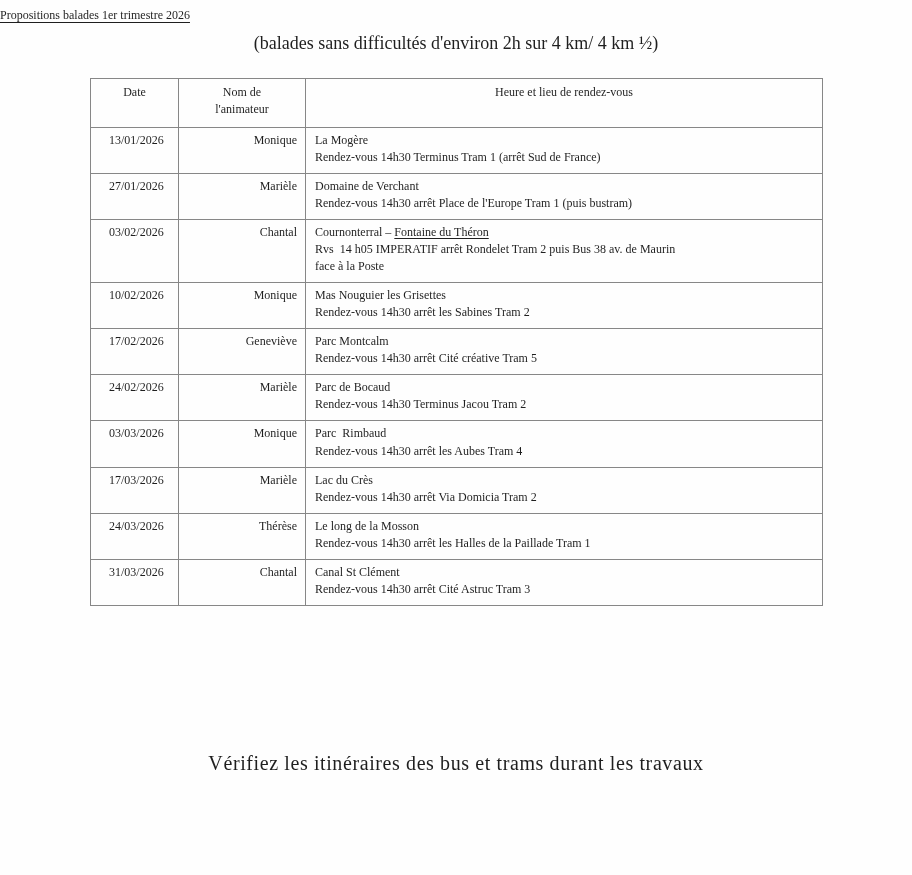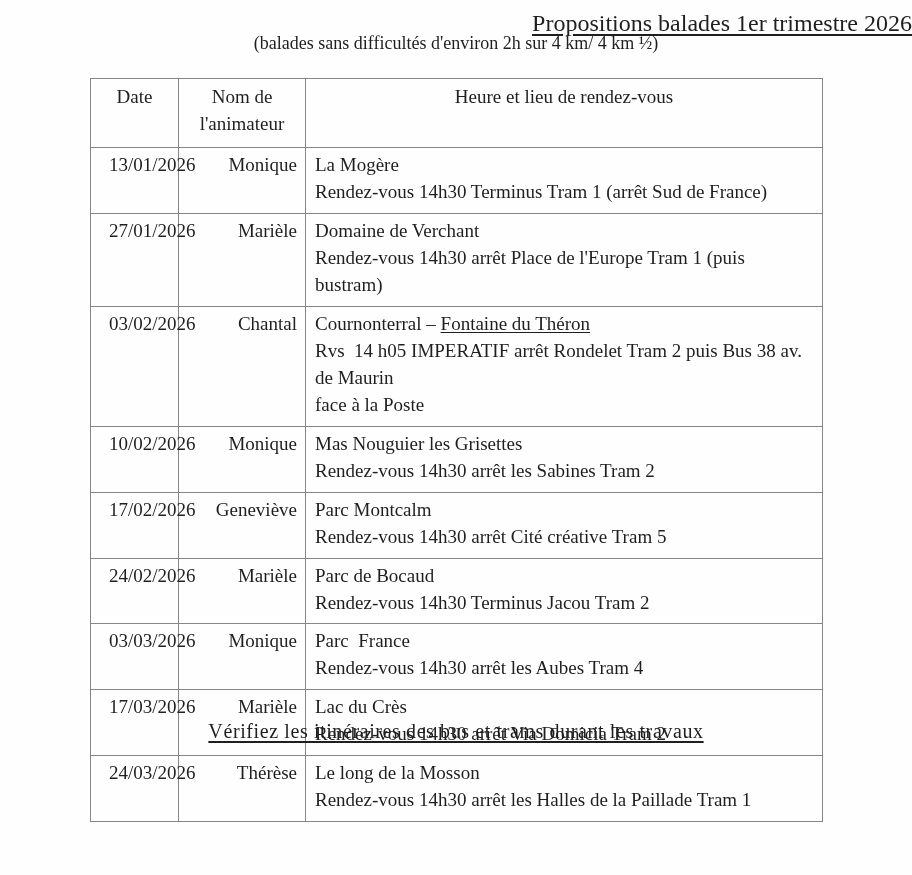--- a/index.html
+++ b/index.html
@@ -15,22 +15,22 @@
     background: var(--paper);
     font-family: "Liberation Serif", "DejaVu Serif", serif;
     color: var(--ink);
     overflow: hidden;
   }
   .page { position: relative; width: 912px; height: 875px; }
 
   .doc-title {
     position: absolute;
     top: 8px; left: 0; right: 0;
-    text-align: right;
-    font-size: 24px;
+    text-align: left;
+    font-size: 12px;
     line-height: 1.3;
     text-decoration: underline;
     text-underline-offset: 3px;
   }
   .doc-subtitle {
     position: absolute;
     top: 32px; left: 0; right: 0;
     text-align: center;
     font-size: 18px;
     line-height: 1.3;
@@ -39,43 +39,42 @@
   table.schedule {
     position: absolute;
     top: 78px; left: 90px;
     width: 732px;
     border-collapse: collapse;
     table-layout: fixed;
   }
   .schedule th, .schedule td {
     border: 1px solid var(--border);
     vertical-align: top;
-    font-size: 19px;
+    font-size: 12px;
     line-height: 1.42;
   }
   .schedule th {
     font-weight: normal;
     text-align: center;
     padding: 5px 4px 9px;
     white-space: pre-line;
   }
   .schedule td { padding: 4px 8px 7px; }
   td.c-date { padding-left: 18px; white-space: nowrap; }
   td.c-anim { text-align: right; }
   td.c-loc  { padding-left: 9px; }
   .loc-line { white-space: pre-wrap; }
   .u { text-decoration: underline; text-underline-offset: 2px; }
 
   .doc-footer {
     position: absolute;
-    top: 720px; left: 0; right: 0;
+    top: 752px; left: 0; right: 0;
     text-align: center;
     font-size: 20px;
     letter-spacing: 0.6px;
-    text-decoration: underline;
     text-underline-offset: 3px;
   }
 
   .doc-note {
     position: absolute;
     top: 819px; left: 85px;
     width: 750px;
     font-size: 14.6px;
     line-height: 1.45;
     white-space: pre-wrap;
@@ -158,21 +157,21 @@
       <td class="c-loc">
             <div class="loc-line"><span>Parc de Bocaud</span></div>
             <div class="loc-line"><span>Rendez-vous 14h30 Terminus Jacou Tram 2</span></div>
           </td>
     </tr>
 
     <tr>
       <td class="c-date">03/03/2026</td>
       <td class="c-anim">Monique</td>
       <td class="c-loc">
-            <div class="loc-line"><span>Parc  France</span></div>
+            <div class="loc-line"><span>Parc  Rimbaud</span></div>
             <div class="loc-line"><span>Rendez-vous 14h30 arrêt les Aubes Tram 4</span></div>
           </td>
     </tr>
 
 
     <tr>
       <td class="c-date">17/03/2026</td>
       <td class="c-anim">Marièle</td>
       <td class="c-loc">
             <div class="loc-line"><span>Lac du Crès</span></div>
@@ -182,19 +181,27 @@
 
     <tr>
       <td class="c-date">24/03/2026</td>
       <td class="c-anim">Thérèse</td>
       <td class="c-loc">
             <div class="loc-line"><span>Le long de la Mosson</span></div>
             <div class="loc-line"><span>Rendez-vous 14h30 arrêt les Halles de la Paillade Tram 1</span></div>
           </td>
     </tr>
 
+    <tr>
+      <td class="c-date">31/03/2026</td>
+      <td class="c-anim">Chantal</td>
+      <td class="c-loc">
+            <div class="loc-line"><span>Canal St Clément</span></div>
+            <div class="loc-line"><span>Rendez-vous 14h30 arrêt Cité Astruc Tram 3</span></div>
+          </td>
+    </tr>
   </tbody>
   </table>
 
   <div class="doc-footer">Vérifiez les itinéraires des bus et trams durant les travaux</div>
 
 
 </div>
 
 </body></html>

